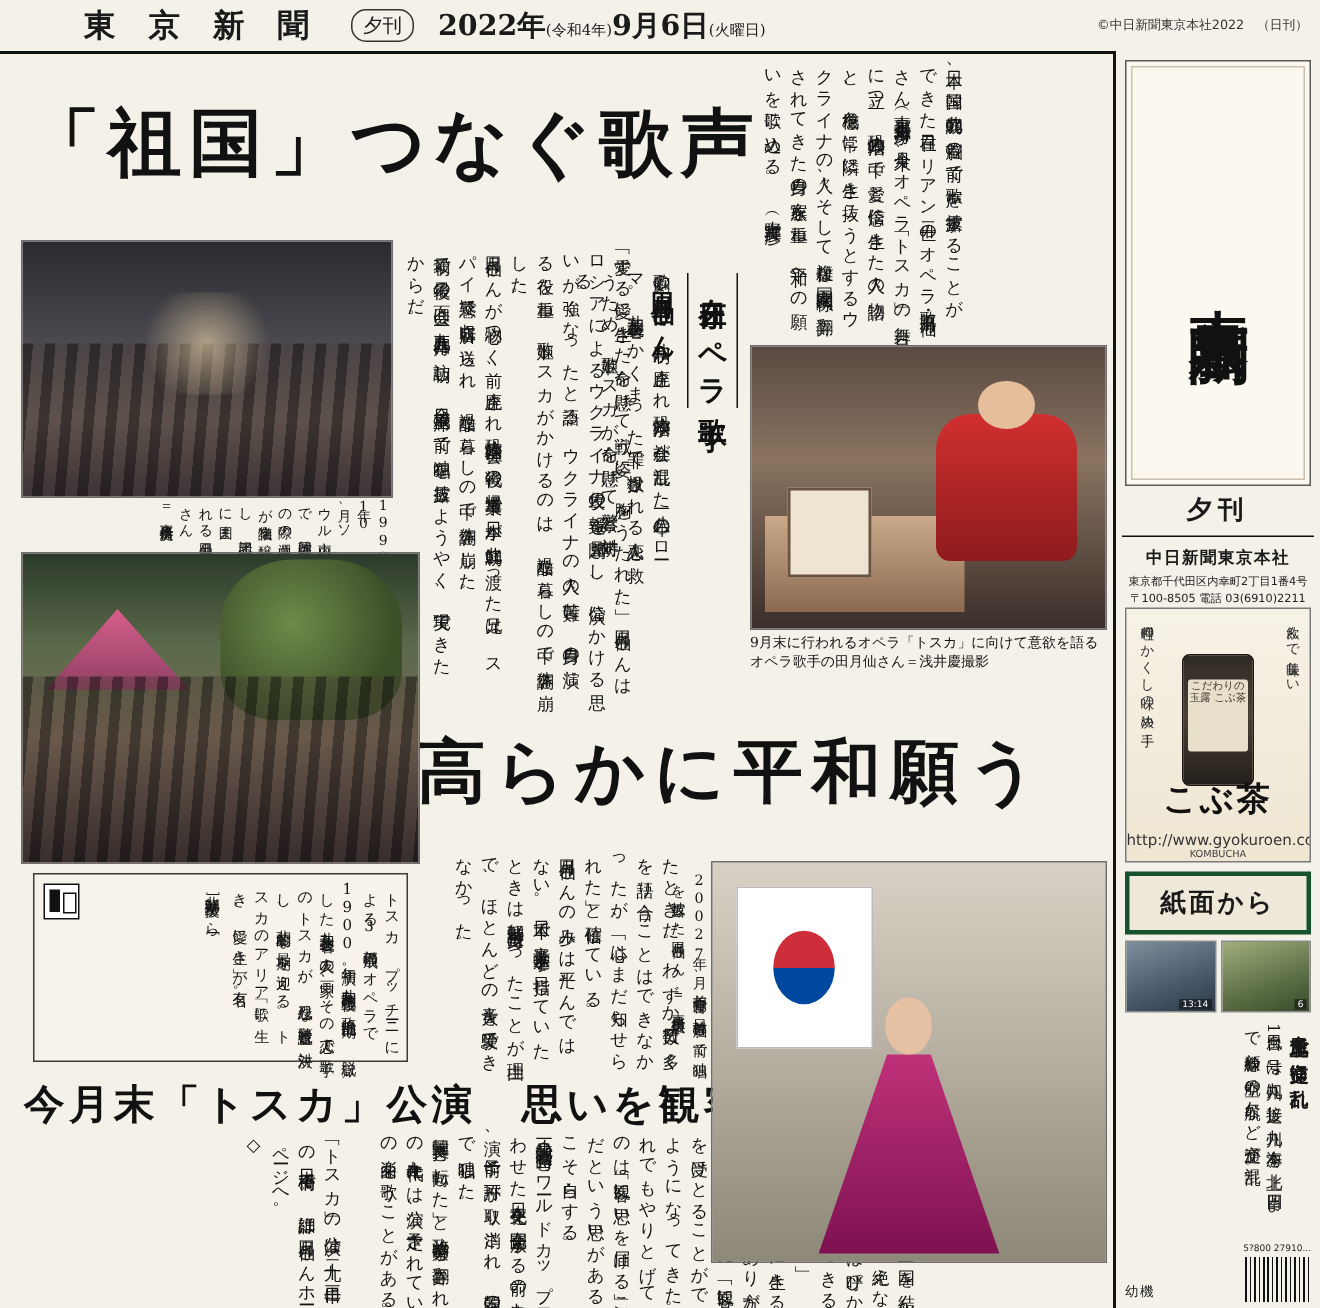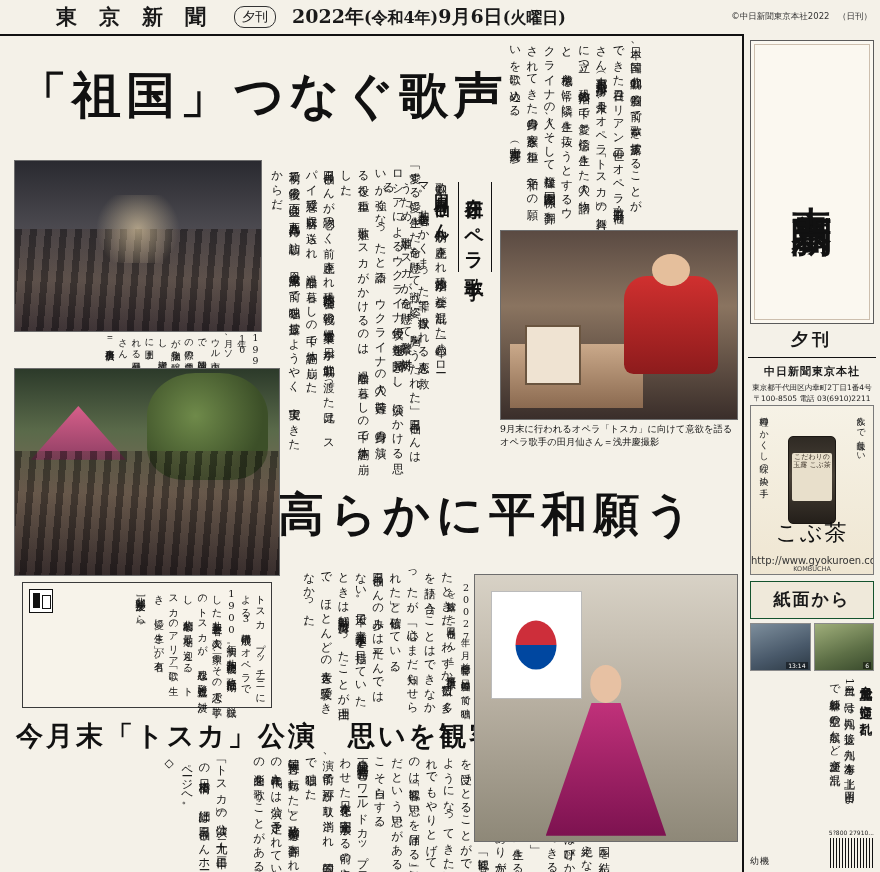--- a/index.html
+++ b/index.html
@@ -25,21 +25,21 @@
     white-space:nowrap;
   }
   .mast-eve{
     margin-left:6px;font-size:13px;border:1px solid #333;border-radius:10px;
     padding:1px 7px;font-family:"DejaVu Serif",serif;
   }
   .mast-date{
     margin-left:16px;font-size:19px;font-weight:700;font-family:"DejaVu Serif",serif;
     white-space:nowrap;
   }
-  .mast-date small{font-size:16px;font-weight:700;text-align:right;}
+  .mast-date small{font-size:10px;font-weight:400;text-align:right;}
   .mast-copy{
     margin-left:auto;margin-right:8px;font-size:8.5px;color:#333;white-space:nowrap;
   }
 
   
   .right-col{
     position:absolute;right:0;top:34px;width:136px;height:838px;
     border-left:2px solid #111;background:#f4f1e8;
   }
   .np-box{
@@ -88,32 +88,32 @@
     background:linear-gradient(180deg,#2f2a24 0%,#4a4238 45%,#241f1a 100%);
     border:1px solid #1b1713;
   }
   .ad-can .lbl{
     position:absolute;left:3px;right:3px;top:16px;height:48px;
     background:#e8dfcb;border-radius:2px;
     font-size:7px;color:#3a3027;text-align:center;line-height:1.2;padding-top:0;
   }
   .ad-brand{
     position:absolute;left:0;right:0;bottom:26px;text-align:center;
-    font-family:"DejaVu Serif",serif;font-size:22px;font-weight:400;color:#111;
+    font-family:"DejaVu Serif",serif;font-size:22px;font-weight:700;color:#111;
     letter-spacing:2px;
   }
   .ad-url{
     position:absolute;left:0;right:0;bottom:8px;text-align:center;font-size:10px;color:#333;
   }
   .ad-cap{
     position:absolute;left:0;right:0;bottom:1px;text-align:center;font-size:6.5px;color:#444;
   }
 
   
-  .idx{margin:6px 6px 0 6px;border:1px solid #14532d;background:#efe9da;height:36px;
+  .idx{margin:6px 6px 0 6px;border:3px solid #14532d;background:#efe9da;height:36px;
        display:flex;align-items:center;justify-content:center;}
   .idx span{font-family:"DejaVu Serif",serif;font-size:17px;font-weight:700;letter-spacing:2px;}
   .idx-photos{display:flex;gap:3px;margin:4px 6px 0 6px;}
   .idx-photos div{flex:1;height:46px;border:1px solid #8b8b8b;position:relative;overflow:hidden;}
   .ip1{background:linear-gradient(160deg,#7d8e9c,#49596a 60%,#2d3a45);}
   .ip2{background:linear-gradient(160deg,#9fae7a,#5d6f46 60%,#394a2c);}
   .ip-stamp{position:absolute;right:2px;bottom:1px;font-size:6px;color:#fff;background:rgba(0,0,0,.45);padding:0 2px;}
   .idx-txt{
     margin:5px 6px 0 6px;height:126px;display:flex;flex-direction:row-reverse;justify-content:flex-start;gap:2px;
   }

